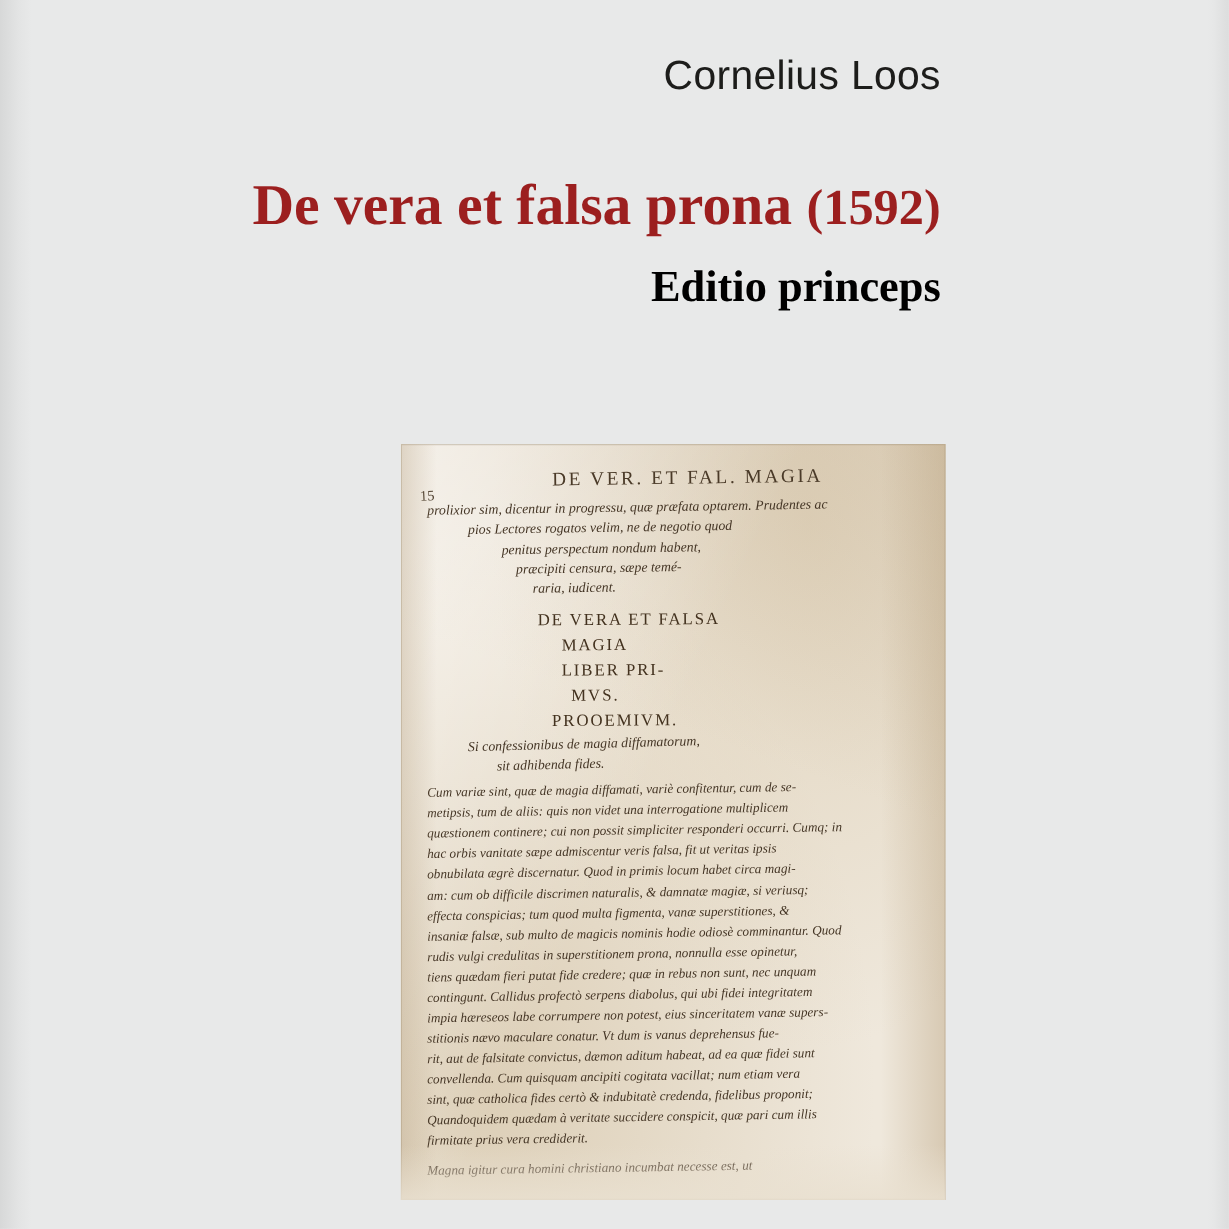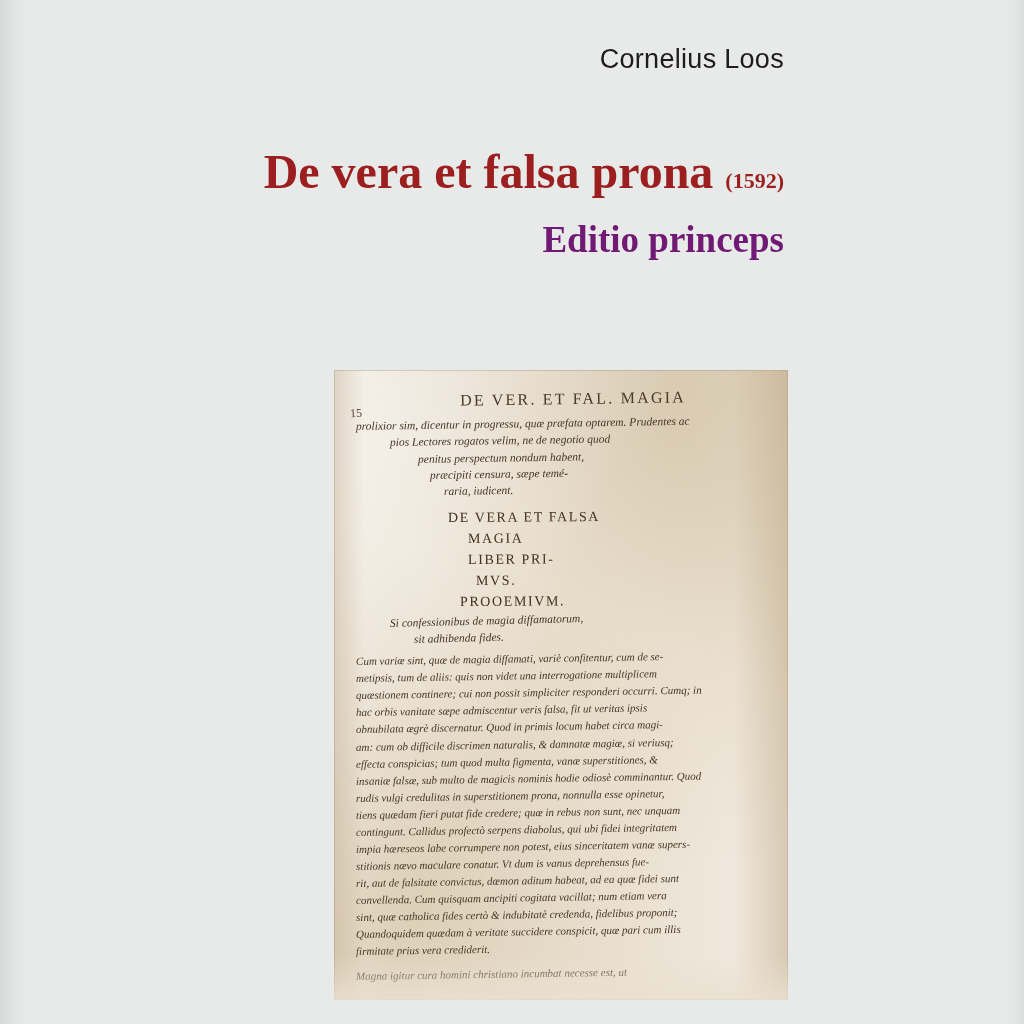--- a/index.html
+++ b/index.html
@@ -34,21 +34,21 @@
     right: 0; top: 0; bottom: 0;
     width: 18px;
     background: linear-gradient(to left, #dcdddd 0%, #e6e7e7 70%, #e8e9e9 100%);
     pointer-events: none;
   }
 
   .author {
     position: absolute;
     top: 44px;
     right: 240px;
-    font-size: 27px;
+    font-size: 34px;
     color: #1d1d1b;
     letter-spacing: 0.3px;
     font-family: "Liberation Sans", sans-serif;
   }
 
   .title-block {
     position: absolute;
     top: 146px;
     left: 0;
     right: 240px;
@@ -56,29 +56,29 @@
   }
   .main-title {
     font-family: "Liberation Serif", serif;
     font-weight: bold;
     font-size: 48px;
     color: #9c1f1f;
     line-height: 1.08;
     white-space: nowrap;
   }
   .main-title .year {
-    font-size: 22px;
+    font-size: 42px;
     text-align: center;
   }
   .subtitle {
     margin-top: 20px;
     font-family: "Liberation Serif", serif;
     font-weight: bold;
     font-size: 37px;
-    color: #701a75;
+    color: #000000;
   }
 
   
   .manuscript {
     position: absolute;
     left: 334px;
     top: 370px;
     width: 454px;
     height: 630px;
     background: #efe8dc;

